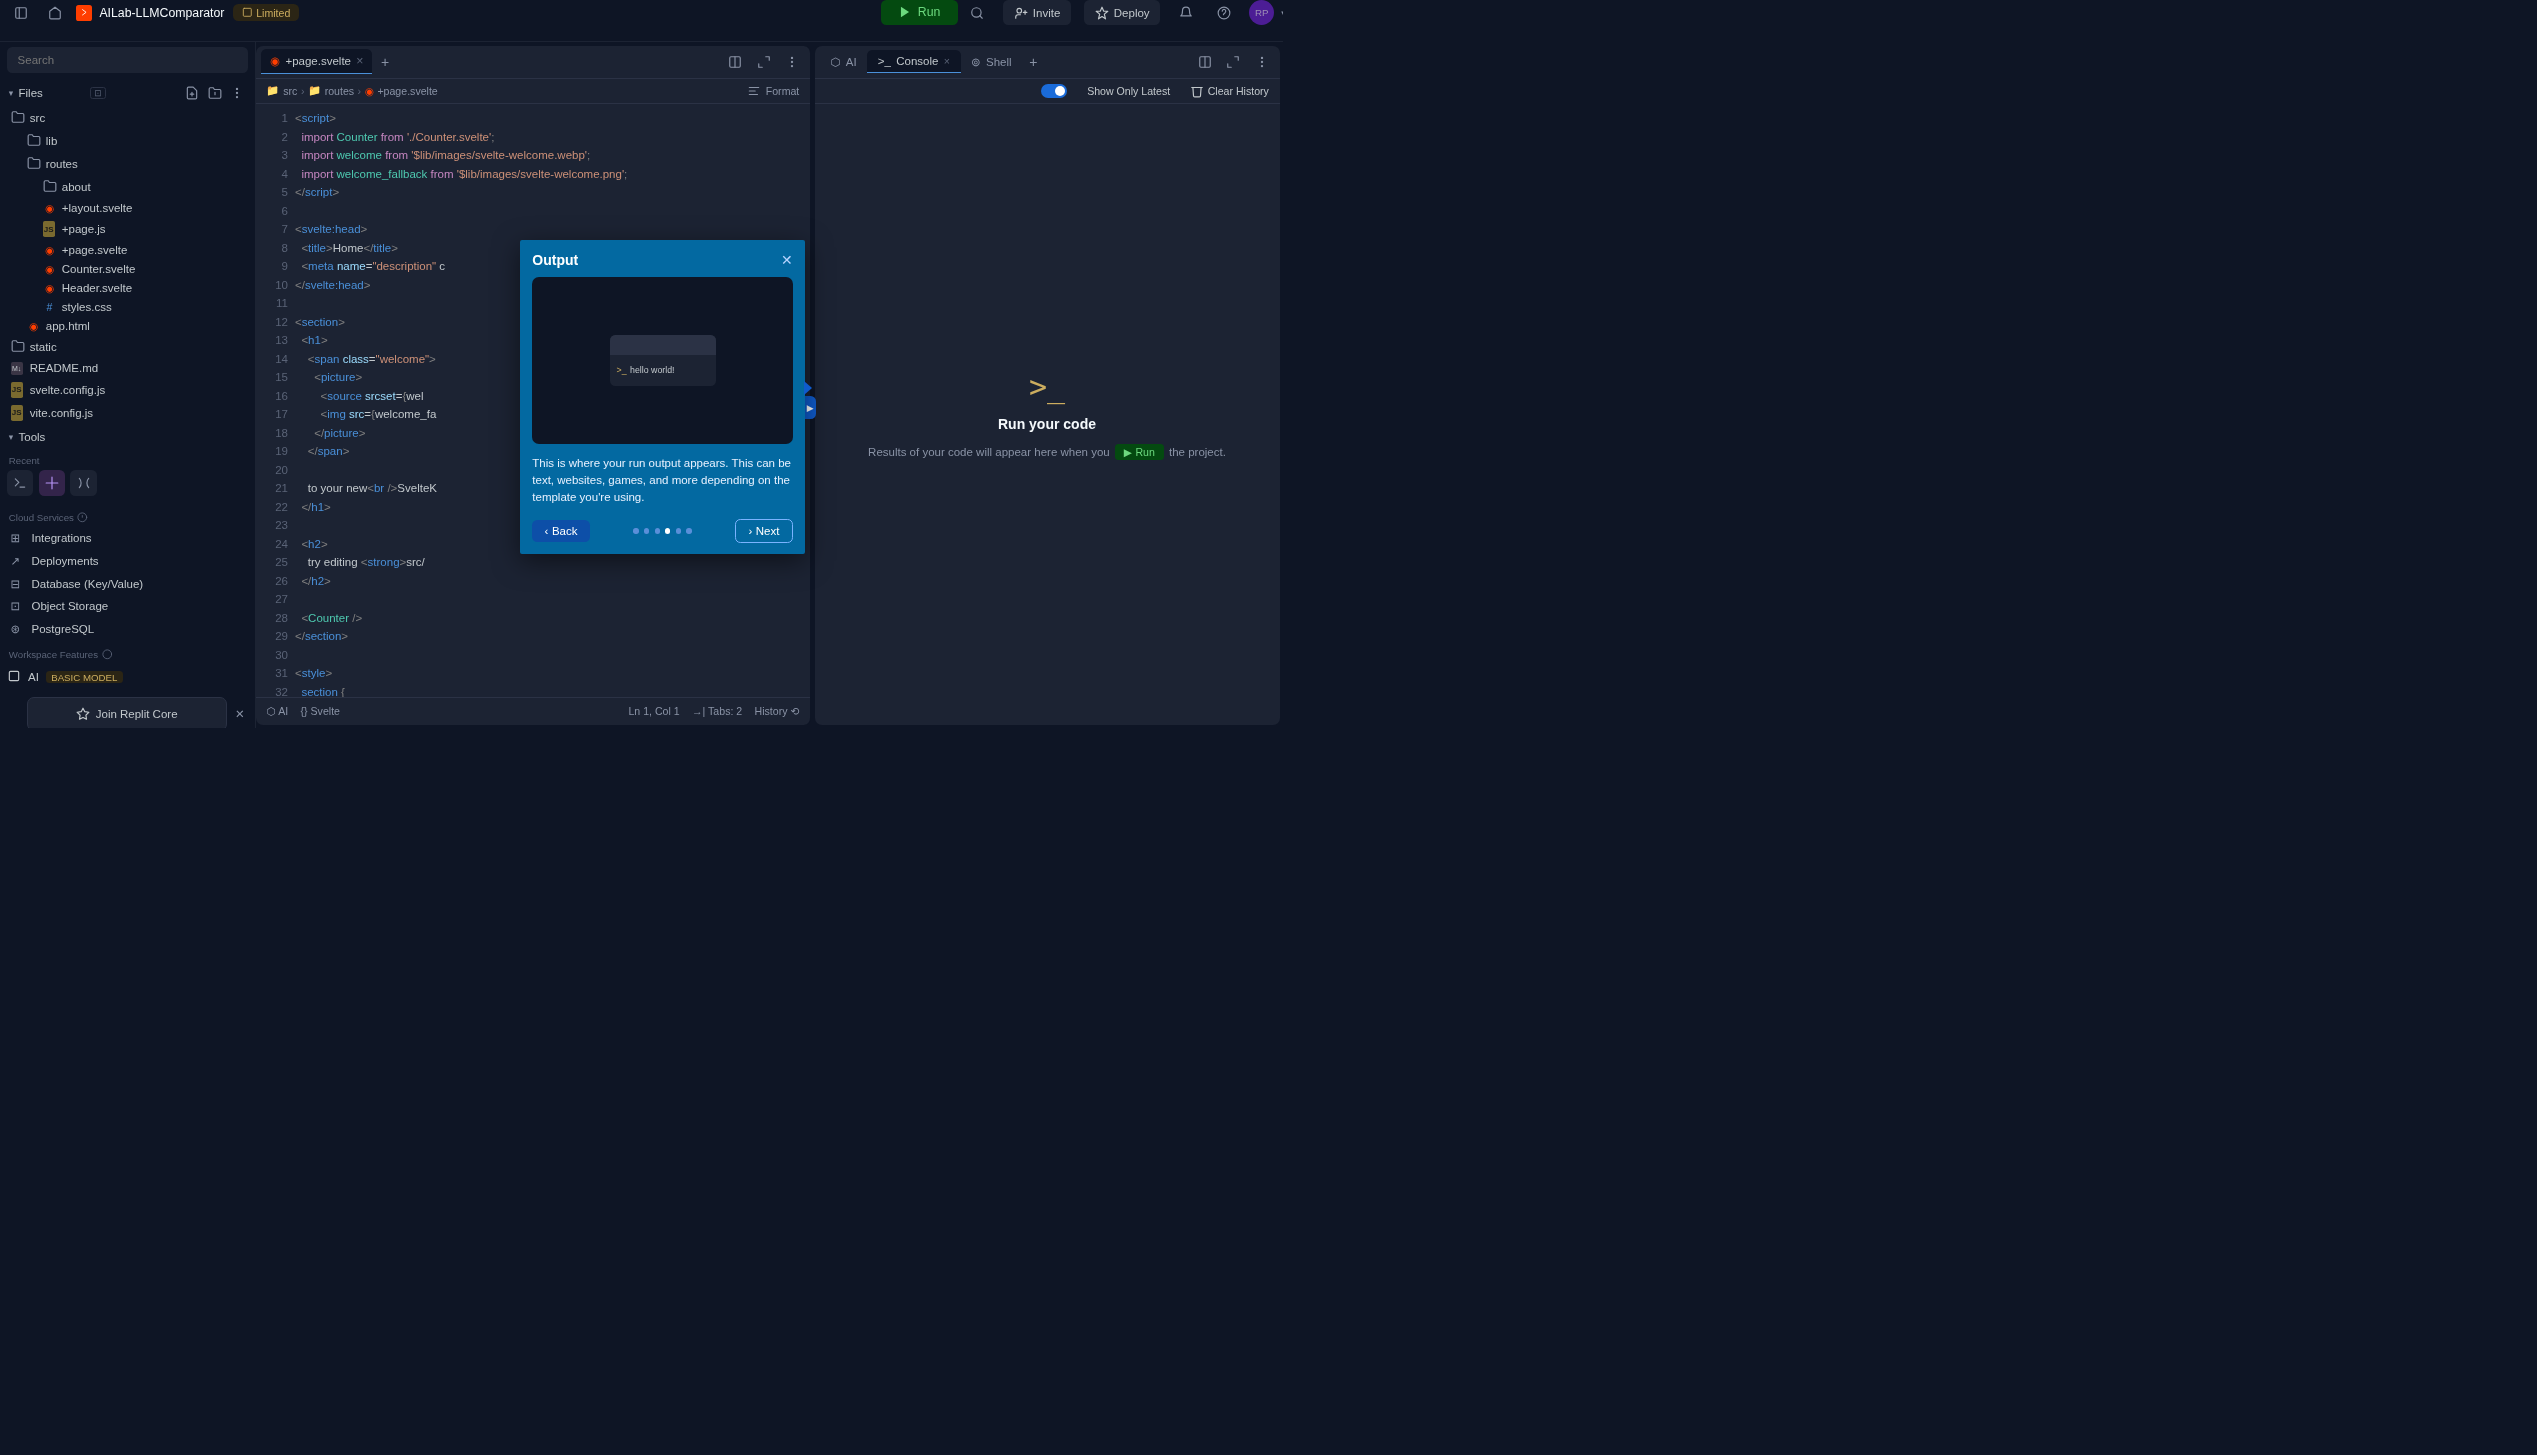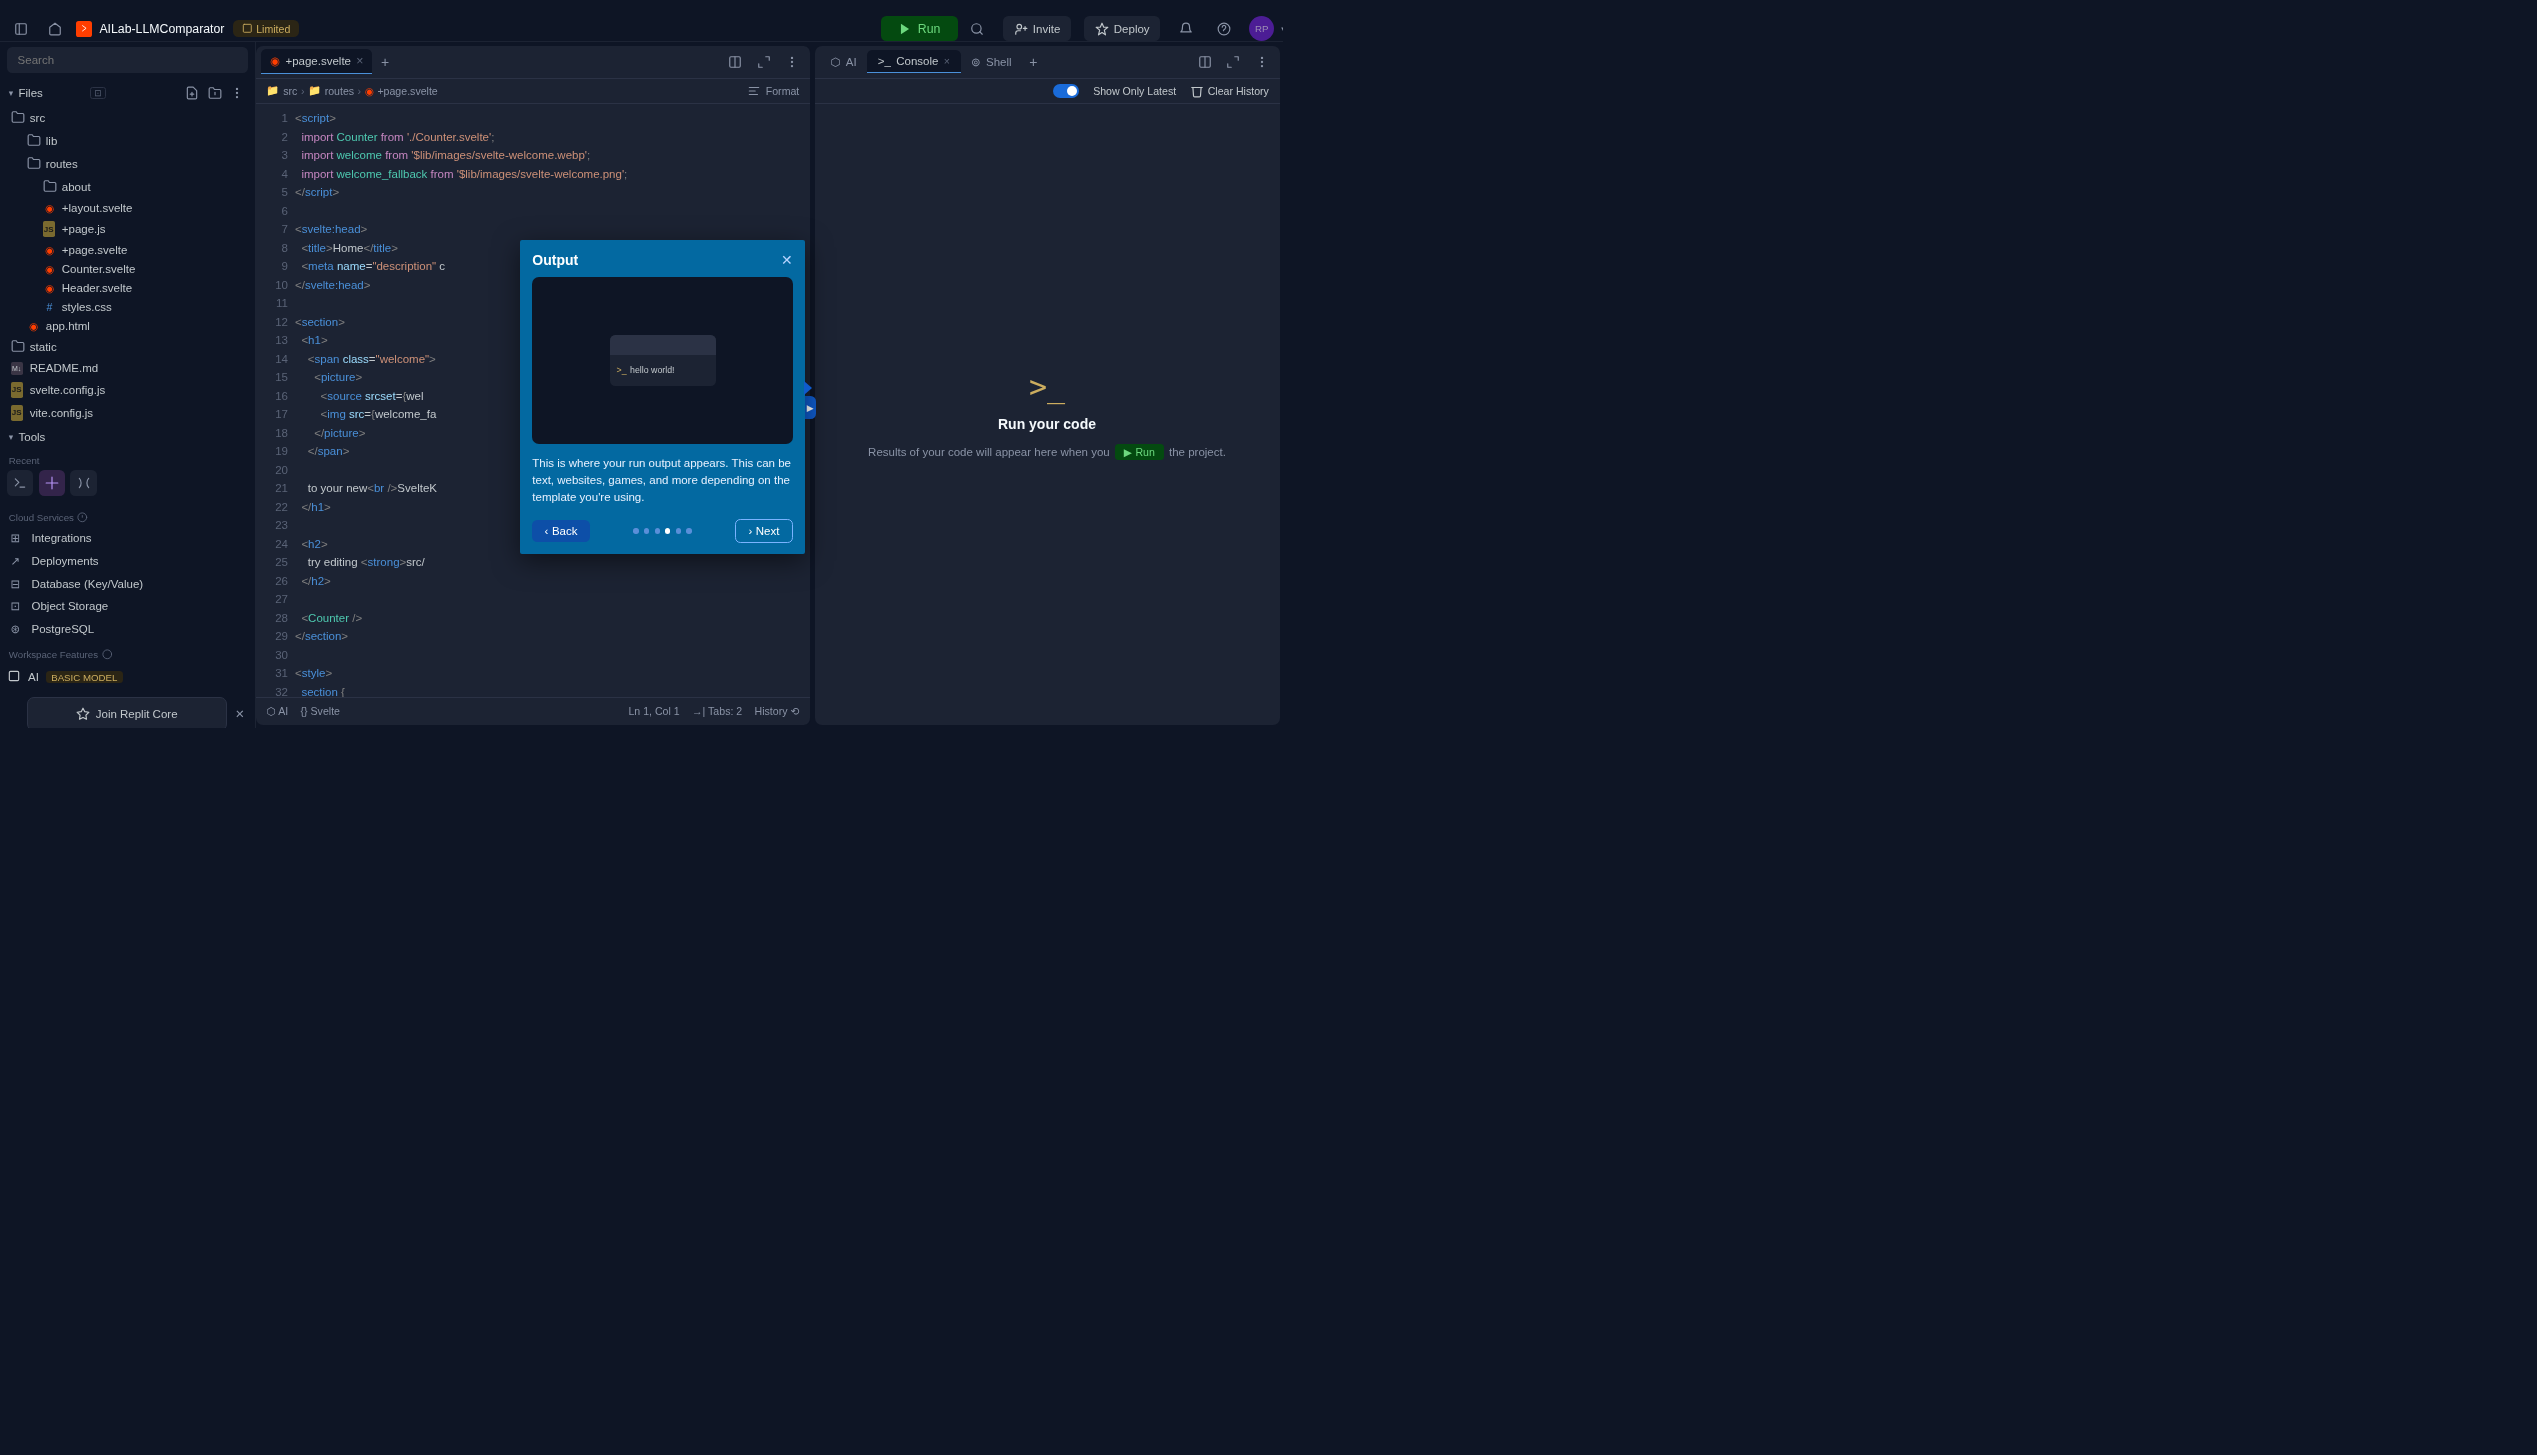--- a/index.html
+++ b/index.html
@@ -1,17 +1,17 @@
 <!DOCTYPE html>
 <html style="font-size:14px"><head>
 <meta charset="utf-8">
 <style>
 * { margin:0; padding:0; box-sizing:border-box; font-family:-apple-system,BlinkMacSystemFont,'Segoe UI',sans-serif; }
 body { background:#0e1525; color:#c2c8cc; font-size:11.5px; overflow:hidden; width:1283px; height:728px; position:relative; }
-.topbar { height:42px; display:flex; align-items:flex-end; padding:0 8.8px; gap:7px; border-bottom:0.9px solid #1c2333; }
+.topbar { height:42px; display:flex; align-items:flex-start; padding:0 8.8px; gap:7px; border-bottom:0.9px solid #1c2333; }
 .topbar-left { display:flex; align-items:center; gap:8.8px; flex:1; }
 .icon-btn { width:25px; height:25px; display:flex; align-items:center; justify-content:center; border-radius:5.3px; color:#8a93a6; cursor:pointer; }
 .project-title { display:flex; align-items:center; gap:7px; font-weight:500; color:#f5f9fc; font-size:12.3px;}
 .svelte-logo { width:16px; height:16px; background:#ff3e00; border-radius:2.6px; display:flex; align-items:center; justify-content:center;}
 .badge-limited { background:#2b2515; color:#ccad5f; padding:2.6px 8.8px; border-radius:5.3px; font-size:10.6px; display:flex; align-items:center; gap:3.5px;}
 .run-btn { background:#044a10; color:#6cd97e; padding:5.3px 17.6px; border-radius:5.3px; display:flex; align-items:center; gap:5.3px; font-weight:500; font-size:12.3px; cursor:pointer;}
 .topbar-right { display:flex; align-items:center; gap:13px; }
 .pill-btn { background:#1c2333; padding:5.3px 10.6px; border-radius:5.3px; display:flex; align-items:center; gap:5.3px; color:#c2c8cc; font-size:11.5px; cursor:pointer;}
 .avatar { width:25px; height:25px; border-radius:50%; background:#4c1d95; color:#9d8fb5; display:flex; align-items:center; justify-content:center; font-size:9.7px; font-weight:500; position:relative;}
 .avatar-chevron { position:absolute; right:-10.6px; color:#8a93a6; font-size:7px;}
@@ -58,21 +58,21 @@
 .editor-status { height:28px; border-top:0.9px solid #2b3245; display:flex; align-items:center; padding:0 10.6px; gap:12.3px; font-size:10.6px; color:#8a93a6;}
 .editor-status .left{display:flex;gap:12.3px;align-items:center;}
 .editor-status .right{margin-left:auto;display:flex;gap:12.3px;align-items:center;}
 
 .right-pane { width:465px; display:flex; flex-direction:column; background:#1c2333; margin:3.5px 3.5px 3.5px 1.8px; border-radius:7px;}
 .rtabs { display:flex; align-items:center; height:33px; padding:0 5.3px; border-bottom:0.9px solid #2b3245;}
 .rtab { display:flex; align-items:center; gap:5.3px; padding:5.3px 10.6px; color:#8a93a6; font-size:11.5px; cursor:pointer; border-radius:5.3px 5.3px 0 0;}
 .rtab.active { background:#0e1525; color:#c2c8cc; border-bottom:1.8px solid #4a90d9;}
 .rtab-close{color:#5a6377;font-size:10.6px;}
 .rtabs-right{margin-left:auto;display:flex;gap:3.5px;}
-.console-toolbar { display:flex; align-items:center; justify-content:flex-end; padding:5.3px 10.6px; gap:14px; font-size:10.6px; border-bottom:0.9px solid #2b3245;}
+.console-toolbar { display:flex; align-items:center; justify-content:flex-end; padding:5.3px 10.6px; gap:20px; font-size:10.6px; border-bottom:0.9px solid #2b3245;}
 .toggle { width:26.4px; height:14px; background:#1a6bd9; border-radius:7px; position:relative;}
 .toggle::after{content:'';position:absolute;right:1.8px;top:1.8px;width:10.6px;height:10.6px;background:#fff;border-radius:50%;}
 .console-body { flex:1; display:flex; flex-direction:column; align-items:center; justify-content:center; gap:12.3px; padding:17.6px;}
 .big-prompt { font-family:monospace; font-size:30px; color:#ccad5f;}
 .console-title { font-size:14px; font-weight:600; color:#f5f9fc;}
 .console-desc { font-size:11.5px; color:#8a93a6; display:flex; align-items:center; gap:5.3px; flex-wrap:wrap; justify-content:center;}
 .mini-run { background:#044a10; color:#6cd97e; padding:1.8px 8.8px; border-radius:3.5px; display:inline-flex; align-items:center; gap:3.5px; font-size:10.6px;}
 
 .tour { position:absolute; left:520px; top:240px; width:285px; background:#0369a1; border-radius:2px; padding:12.3px 12.3px 10.6px; color:#fff; box-shadow:0 7px 26.4px rgba(0,0,0,.5); z-index:100;}
 .tour-head { display:flex; justify-content:space-between; align-items:center; margin-bottom:8.8px;}

